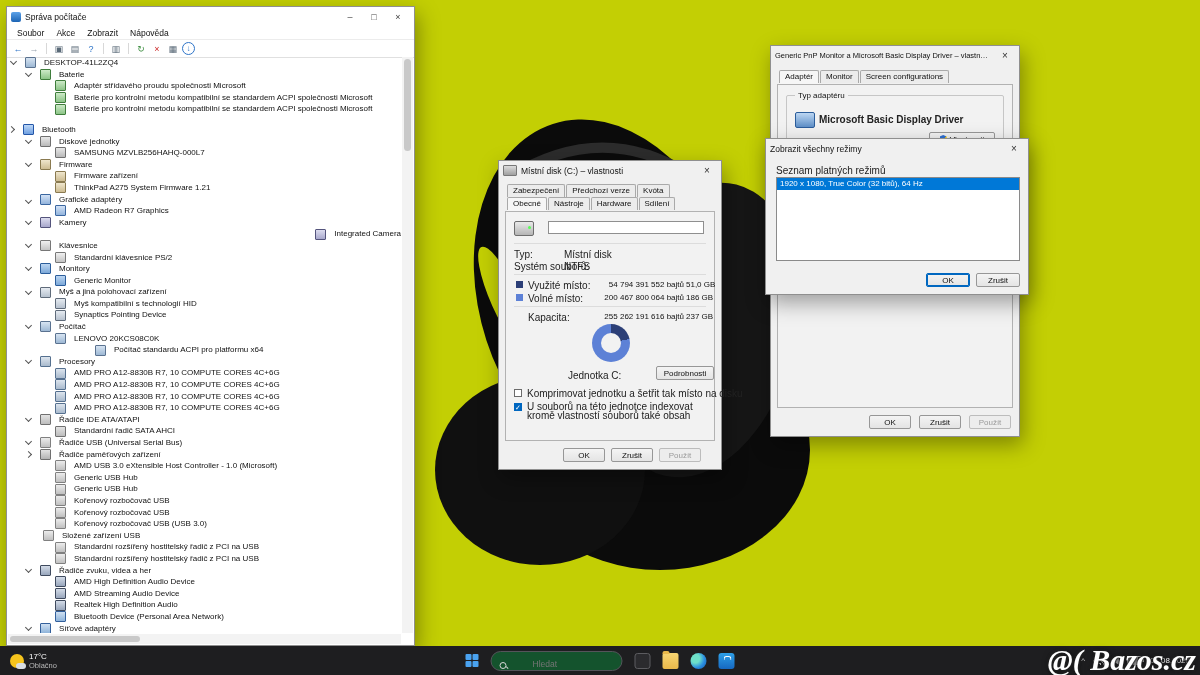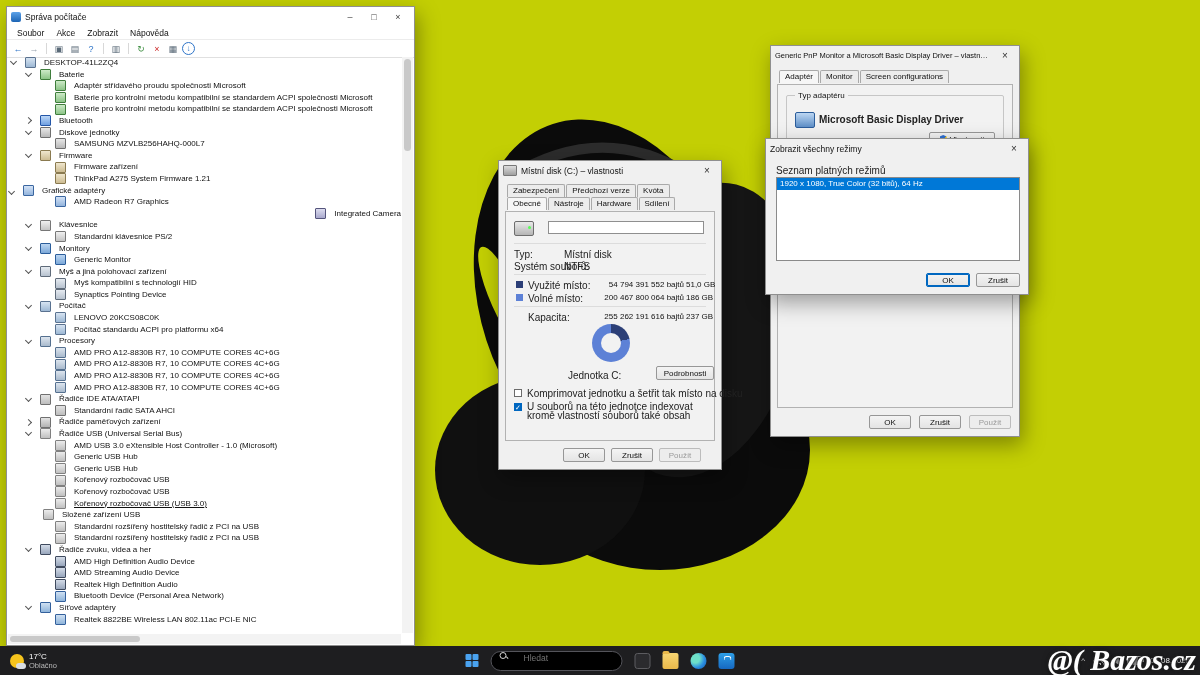--- a/index.html
+++ b/index.html
@@ -96,21 +96,21 @@
   .taskbar{position:absolute;left:0;right:0;top:646px;height:29px;background:#1e1e20;z-index:20;display:flex;align-items:center}
   .weather{display:flex;align-items:center;gap:5px;padding-left:10px;color:#eee}
   .sun{position:relative;width:14px;height:14px;border-radius:50%;background:#f6c41d}
   .sun::after{content:"";position:absolute;right:-2px;bottom:-1px;width:10px;height:6px;border-radius:5px;background:#d9dde2}
   .wtxt{display:flex;flex-direction:column;line-height:9px}
   .wtemp{font-size:8px;color:#fff}
   .wdesc{font-size:7.5px;color:#b9b9b9}
   .centerbar{position:absolute;left:50%;transform:translateX(-50%);display:flex;align-items:center;gap:12px;height:29px}
   .start{display:grid;grid-template-columns:6px 6px;grid-template-rows:6px 6px;gap:1px}
   .start i{background:#4aa3f0;border-radius:1px}
-  .searchpill{display:flex;align-items:flex-start;gap:14px;width:132px;height:20px;border-radius:10px;background:#000000;border:1px solid #54545a;padding:0 8px;box-sizing:border-box}
+  .searchpill{display:flex;align-items:flex-end;gap:23px;width:132px;height:20px;border-radius:10px;background:#14532d;border:1px solid #54545a;padding:0 8px;box-sizing:border-box}
   .mag{position:relative;width:8px;height:8px}
   .mag::before{content:"";position:absolute;left:0;top:0;width:5px;height:5px;border:1.4px solid #d6d6d6;border-radius:50%}
   .mag::after{content:"";position:absolute;left:5.5px;top:5.5px;width:3px;height:1.4px;background:#d6d6d6;transform:rotate(45deg)}
   .searchpill input{flex:1;border:none;background:transparent;color:#d9d9d9;font-size:8.5px;font-family:"Liberation Sans",sans-serif;outline:none;min-width:0}
   .tapp{width:16px;height:16px;border-radius:3px}
   .tapp-dark{background:#2b2b2e;border:1px solid #5c5c60;box-sizing:border-box}
   .tapp-folder{background:linear-gradient(#f7d573,#e9b84a);border-radius:2px;position:relative}
   .tapp-folder::before{content:"";position:absolute;left:0;top:-2px;width:7px;height:3px;border-radius:2px 2px 0 0;background:#e9b84a}
   .tapp-edge{border-radius:50%;background:radial-gradient(circle at 30% 35%,#6ee0c8 0 28%,#2a8de0 60%,#1558a8 100%)}
   .tapp-store{background:linear-gradient(#2ea0e8,#1668c0);position:relative}
@@ -191,21 +191,21 @@
         <div class="trow" style="padding-left: 32px;">
           <span class="chev "></span>
           <span class="ti ic-battery"></span>
           <span>Baterie pro kontrolní metodu kompatibilní se standardem ACPI společnosti Microsoft</span>
         </div>
         <div class="trow" style="padding-left: 32px;">
           <span class="chev "></span>
           <span class="ti ic-battery"></span>
           <span>Baterie pro kontrolní metodu kompatibilní se standardem ACPI společnosti Microsoft</span>
         </div>
-        <div class="trow" style="padding-left: 17px;">
+        <div class="trow" style="padding-left: 0; margin-top: 9px;">
           <span class="chev chev-r"></span>
           <span class="ti ic-bluetooth"></span>
           <span>Bluetooth</span>
         </div>
         <div class="trow" style="padding-left: 17px;">
           <span class="chev chev-d"></span>
           <span class="ti ic-disk"></span>
           <span>Diskové jednotky</span>
         </div>
         <div class="trow" style="padding-left: 32px;">
@@ -221,30 +221,35 @@
         <div class="trow" style="padding-left: 32px;">
           <span class="chev "></span>
           <span class="ti ic-firmware"></span>
           <span>Firmware zařízení</span>
         </div>
         <div class="trow" style="padding-left: 32px;">
           <span class="chev "></span>
           <span class="ti ic-firmware"></span>
           <span>ThinkPad A275 System Firmware 1.21</span>
         </div>
-        <div class="trow" style=" align-items: flex-end;">
+        <div class="trow" style="padding-left: 17px; align-items: flex-end;">
           <span class="chev chev-d"></span>
           <span class="ti ic-gpu"></span>
           <span>Grafické adaptéry</span>
         </div>
         <div class="trow" style="padding-left: 32px;">
           <span class="chev "></span>
           <span class="ti ic-gpu"></span>
           <span>AMD Radeon R7 Graphics</span>
         </div>
+        <div class="trow" style="padding-left: 17px;">
+          <span class="chev chev-d"></span>
+          <span class="ti ic-camera"></span>
+          <span>Kamery</span>
+        </div>
         <div class="trow" style="padding-left: 32px; justify-content: flex-end;">
           <span class="chev "></span>
           <span class="ti ic-camera"></span>
           <span>Integrated Camera</span>
         </div>
         <div class="trow" style="padding-left: 17px;">
           <span class="chev chev-d"></span>
           <span class="ti ic-keyboard"></span>
           <span>Klávesnice</span>
         </div>
@@ -281,21 +286,21 @@
         <div class="trow" style="padding-left: 17px;">
           <span class="chev chev-d"></span>
           <span class="ti ic-computer"></span>
           <span>Počítač</span>
         </div>
         <div class="trow" style="padding-left: 32px;">
           <span class="chev "></span>
           <span class="ti ic-computer"></span>
           <span>LENOVO 20KCS08C0K</span>
         </div>
-        <div class="trow" style="padding-left: 32px;">
+        <div class="trow" style="padding-left: 32px; margin-left: 40px;">
           <span class="chev "></span>
           <span class="ti ic-computer"></span>
           <span>Počítač standardu ACPI pro platformu x64</span>
         </div>
         <div class="trow" style="padding-left: 17px;">
           <span class="chev chev-d"></span>
           <span class="ti ic-cpu"></span>
           <span>Procesory</span>
         </div>
         <div class="trow" style="padding-left: 32px;">
@@ -320,31 +325,31 @@
         </div>
         <div class="trow" style="padding-left: 17px;">
           <span class="chev chev-d"></span>
           <span class="ti ic-ide"></span>
           <span>Řadiče IDE ATA/ATAPI</span>
         </div>
         <div class="trow" style="padding-left: 32px;">
           <span class="chev "></span>
           <span class="ti ic-ide"></span>
           <span>Standardní řadič SATA AHCI</span>
+        </div>
+        <div class="trow" style="padding-left: 17px;">
+          <span class="chev chev-d"></span>
+          <span class="ti ic-usb"></span>
+          <span>Řadiče USB (Universal Serial Bus)</span>
         </div>
         <div class="trow" style="padding-left: 17px;">
           <span class="chev chev-r"></span>
           <span class="ti ic-storage"></span>
           <span>Řadiče paměťových zařízení</span>
         </div>
-        <div class="trow" style="padding-left: 17px;">
-          <span class="chev chev-d"></span>
-          <span class="ti ic-usb"></span>
-          <span>Řadiče USB (Universal Serial Bus)</span>
-        </div>
         <div class="trow" style="padding-left: 32px;">
           <span class="chev "></span>
           <span class="ti ic-usb"></span>
           <span>AMD USB 3.0 eXtensible Host Controller - 1.0 (Microsoft)</span>
         </div>
         <div class="trow" style="padding-left: 32px;">
           <span class="chev "></span>
           <span class="ti ic-usb"></span>
           <span>Generic USB Hub</span>
         </div>
@@ -356,21 +361,21 @@
         <div class="trow" style="padding-left: 32px;">
           <span class="chev "></span>
           <span class="ti ic-usb"></span>
           <span>Kořenový rozbočovač USB</span>
         </div>
         <div class="trow" style="padding-left: 32px;">
           <span class="chev "></span>
           <span class="ti ic-usb"></span>
           <span>Kořenový rozbočovač USB</span>
         </div>
-        <div class="trow" style="padding-left: 32px; text-decoration: underline;">
+        <div class="trow" style="padding-left: 32px;">
           <span class="chev "></span>
           <span class="ti ic-usb"></span>
           <span>Kořenový rozbočovač USB (USB 3.0)</span>
         </div>
         <div class="trow" style="padding-left: 20px;">
           <span class="chev "></span>
           <span class="ti ic-usb"></span>
           <span>Složené zařízení USB</span>
         </div>
         <div class="trow" style="padding-left: 32px;">

